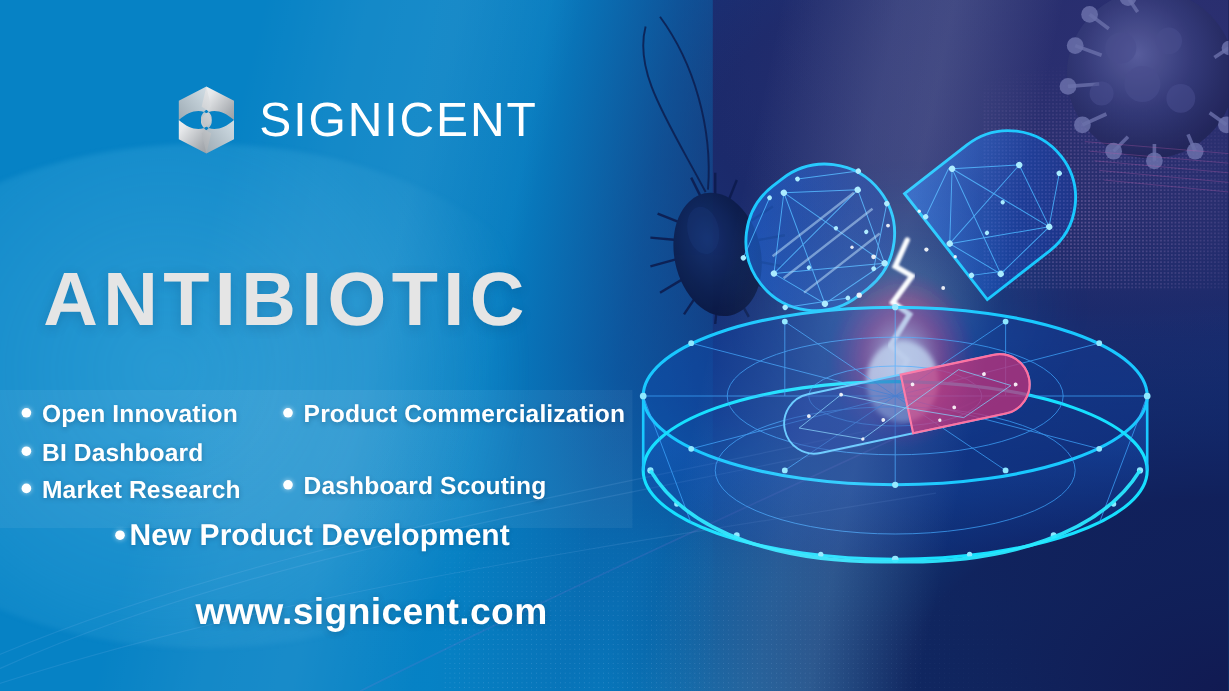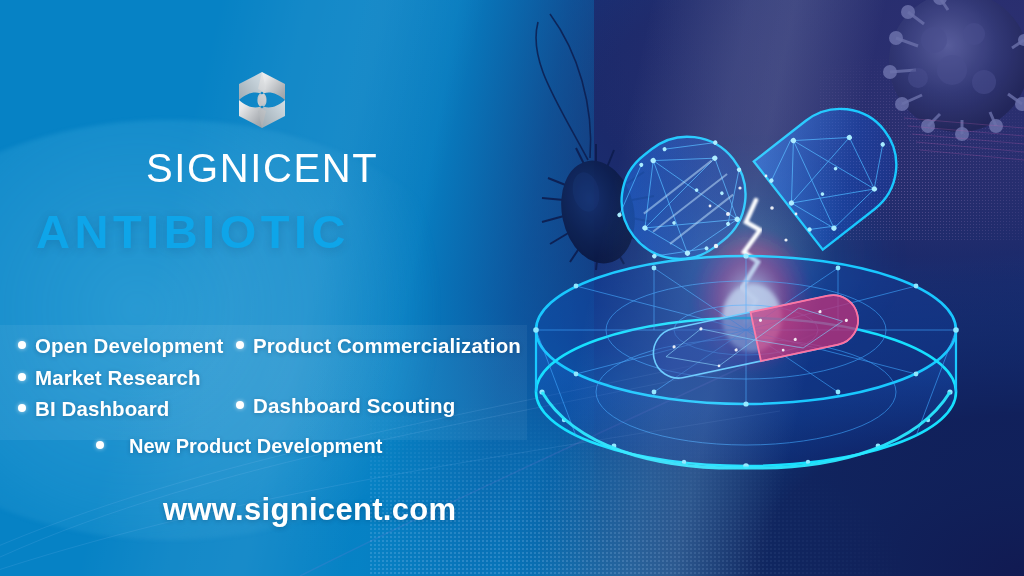--- a/index.html
+++ b/index.html
@@ -71,39 +71,39 @@
   }
   
   .bg-arcs{position:absolute;left:0;bottom:0;width:100%;height:46%;pointer-events:none;opacity:.55;}
 
   
   .art{position:absolute;right:0;top:0;width:520px;height:576px;pointer-events:none;}
 
   
   .logo-row{
     position:absolute;left:146px;top:70px;
-    display:flex;align-items:center;gap:18px;flex-direction:column;
+    display:flex;align-items:center;gap:18px;
   }
   .logo-mark{width:52px;height:60px;flex:0 0 auto;}
   .logo-word{
     color:#ffffff;
     font-size:40px;
     font-weight:400;
     letter-spacing:1.6px;
     line-height:1;
     white-space:nowrap;
     font-family:"Liberation Sans", sans-serif;
   }
 
   
   .headline{
     position:absolute;left:36px;top:178px;width:540px;
-    color:#0ea5e9;
+    color:#e5e5e5;
     font-weight:bold;
-    font-size:47px;
+    font-size:63px;
     line-height:0.96;
     letter-spacing:4.5px;
     text-transform:uppercase;
     text-shadow:0 2px 10px rgba(0,40,80,0.18);
   }
   .headline .l2{display:block;letter-spacing:3.4px;}
 
   
   .bullet-panel{
     position:absolute;left:0;top:325px;width:527px;height:115px;
@@ -125,22 +125,22 @@
     text-shadow:0 1px 4px rgba(0,35,70,0.28);
   }
   .dot{
     width:8px;height:8px;border-radius:50%;
     background:#ffffff;flex:0 0 auto;
     position:relative;top:-4px;
     box-shadow:0 0 4px rgba(255,255,255,.65);
   }
   .bullet-wide{
     position:absolute;left:96px;top:432px;
-    display:flex;align-items:baseline;gap:25px;
-    color:#fff;font-size:20px;font-weight:bold;line-height:28px;
+    display:flex;align-items:baseline;gap:4px;
+    color:#fff;font-size:25px;font-weight:bold;line-height:28px;
     white-space:nowrap;
     text-shadow:0 1px 4px rgba(0,35,70,0.28);
   }
 
   
   .url{
     position:absolute;left:163px;top:492px;
     color:#ffffff;font-size:31px;font-weight:bold;letter-spacing:.3px;
     white-space:nowrap;
     text-shadow:0 1px 5px rgba(0,35,70,0.30);
@@ -452,29 +452,29 @@
     <span class="l1">ANTIBIOTIC</span>
   </h1>
 
   <div class="bullet-panel"></div>
 
   <div class="bullets">
     <div class="b-cols">
       <div class="b-col b-col-1">
         <div class="bullet">
           <span class="dot"></span>
-          <span>Open Development</span>
+          <span>Open Innovation</span>
+        </div>
+        <div class="bullet">
+          <span class="dot"></span>
+          <span>BI Dashboard</span>
         </div>
         <div class="bullet">
           <span class="dot"></span>
           <span>Market Research</span>
-        </div>
-        <div class="bullet">
-          <span class="dot"></span>
-          <span>BI Dashboard</span>
         </div>
       </div>
 
       <div class="b-col b-col-2">
         <div class="bullet">
           <span class="dot"></span>
           <span>Product Commercialization</span>
         </div>
         <div class="bullet">
           <span class="dot"></span>

